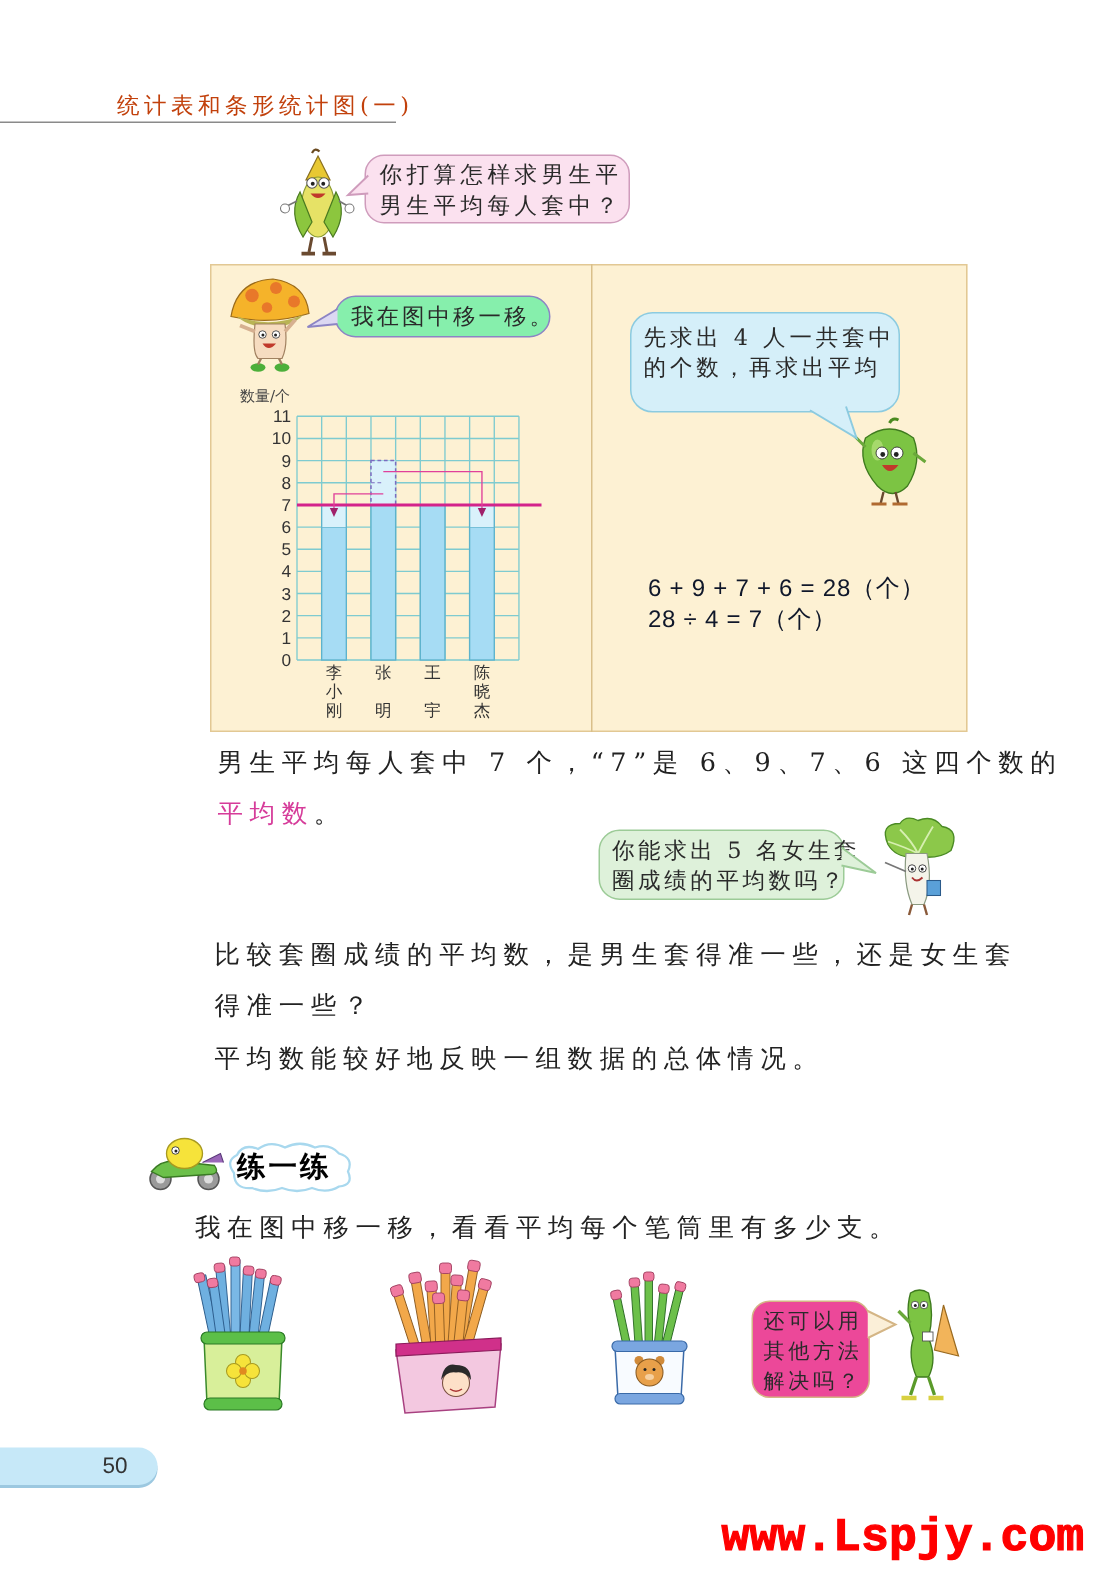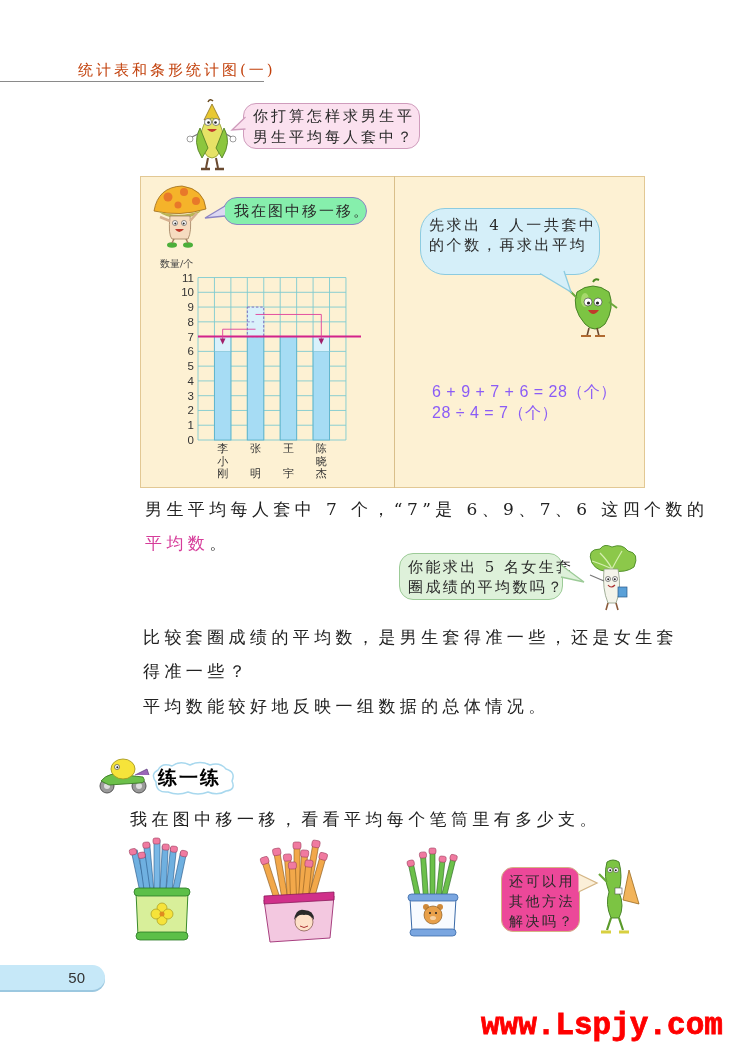--- a/index.html
+++ b/index.html
@@ -8,28 +8,28 @@
   .abs{position:absolute;}
   .header-title{left:78px;top:61px;font-size:15px;letter-spacing:3px;color:#c2410c;white-space:nowrap;}
   .header-rule{left:0;top:81px;width:264px;height:1px;background:#8a8a8a;}
   .bubble{position:absolute;box-sizing:border-box;border:1.3px solid;border-radius:13px;white-space:nowrap;}
   .bubble .ln{display:block;}
   .b-corn{left:243px;top:103px;width:177px;height:46px;background:#fbe1ef;border-color:#cf9cbc;
           font-size:15px;letter-spacing:3px;line-height:21px;padding:2px 0 0 9px;}
   .b-mush{left:223px;top:197px;width:144px;height:28px;background:#86efac;border-color:#8c84c4;
           font-size:15px;letter-spacing:2px;line-height:26px;padding-left:10px;border-radius:14px;}
   .b-pep{left:420px;top:208px;width:180px;height:67px;background:#d5eff9;border-color:#8ccbe0;
-         font-size:15px;letter-spacing:2.6px;line-height:20px;padding:6px 0 0 8px;border-radius:25px;}
+         font-size:15px;letter-spacing:2.6px;line-height:20px;padding:6px 0 0 8px;border-radius:15px;}
   .b-cab{left:399px;top:553px;width:164px;height:47px;background:#def1da;border-color:#9ccb97;
          font-size:15px;letter-spacing:2.4px;line-height:20px;padding:3px 0 0 8px;border-radius:14px;}
   .b-bean{left:501px;top:867px;width:79px;height:65px;background:#ec4899;border-color:#d4b585;
           font-size:14px;letter-spacing:2.5px;line-height:20px;padding:3px 0 0 7px;border-radius:12px;}
   .panel{left:140px;top:176px;width:505px;height:312px;box-sizing:border-box;background:#fdf1d3;border:1px solid #e2c894;}
   .panel-divider{left:394px;top:176px;width:1px;height:312px;background:#d9bf8a;}
-  .calc{left:432px;font-family:"Liberation Sans", sans-serif;font-size:16px;color:#8b5cf6;white-space:nowrap;letter-spacing:0.5px;}
+  .calc{left:432px;font-family:"Liberation Sans", sans-serif;font-size:16px;color:#0f172a;white-space:nowrap;letter-spacing:0.5px;}
   .para{left:145px;font-size:17px;letter-spacing:4.4px;white-space:nowrap;color:#222;line-height:20px;}
   .pink{color:#d63c9a;}
   .badge-text{left:158px;top:765px;font-size:19px;font-weight:bold;color:#000000;letter-spacing:2px;font-family:"DejaVu Sans", sans-serif;}
   .page-pill{left:-12px;top:965px;width:117px;height:25px;background:#c6e8f8;border-radius:0 13px 13px 0;
              box-shadow:0 2px 0 #9cc8e0;font-family:"Liberation Sans", sans-serif;font-size:15px;color:#333;
              text-align:right;box-sizing:border-box;padding-right:20px;line-height:25px;}
   .watermark{left:481px;top:1008px;font-family:Liberation Mono, monospace;font-weight:bold;font-size:31px;
              color:#ff0000;-webkit-text-stroke:0.8px #ff0000;letter-spacing:0px;white-space:nowrap;}
   svg{position:absolute;overflow:visible;}
 </style>

